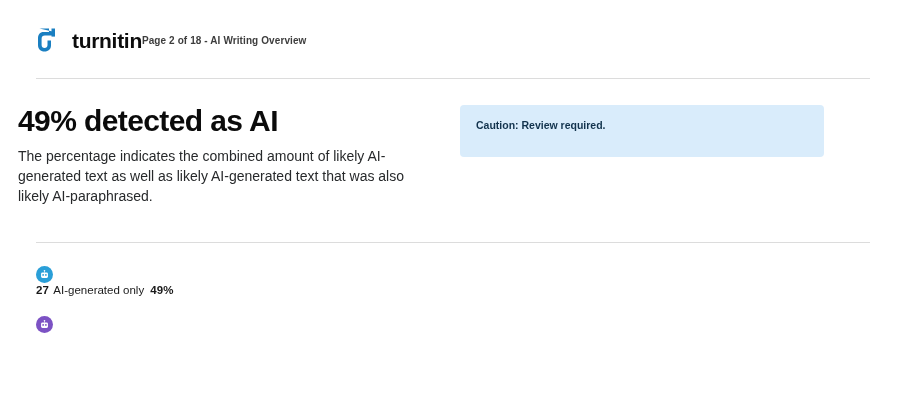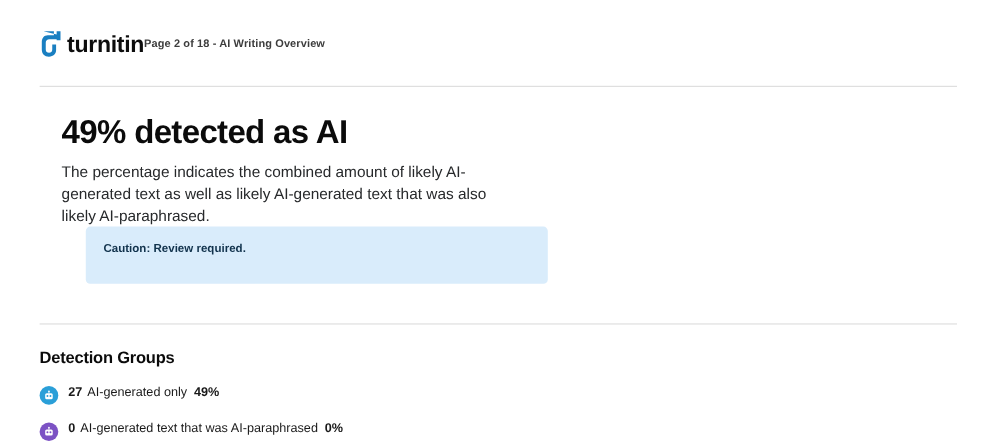--- a/index.html
+++ b/index.html
@@ -25,21 +25,21 @@
   .header {
     display: flex;
     align-items: center;
     padding: 30px 36px 0 36px;
     height: 50px;
     box-sizing: border-box;
   }
   .brand {
     display: flex;
     align-items: center;
-    gap: 3px;
+    gap: 14px;
   }
   .brand-mark {
     width: 22px;
     height: 26px;
     flex: none;
   }
   .brand-name {
     font-size: 21px;
     font-weight: bold;
     color: #0d0d0d;
@@ -56,23 +56,22 @@
   .rule {
     height: 1px;
     background: #dcdcdc;
     margin: 0 36px;
   }
   .rule-1 { margin-top: 28px; }
 
   
   .summary {
     display: flex;
-    padding: 26px 36px 0 56px;
-    box-sizing: border-box;
-    flex-direction: column;
+    padding: 26px 36px 0 18px;
+    box-sizing: border-box;
   }
   .summary-left {
     width: 420px;
     flex: none;
   }
   .headline {
     font-size: 30px;
     font-weight: bold;
     letter-spacing: -0.6px;
     color: #0b0b0b;
@@ -87,21 +86,21 @@
   }
   .summary-right {
     margin-left: 22px;
     flex: 1;
   }
   .caution-box {
     background: #d9ecfb;
     border-radius: 4px;
     padding: 14px 16px 15px 16px;
     box-sizing: border-box;
-    width: 420px;
+    width: 364px;
   }
   .caution-title {
     font-size: 10.5px;
     font-weight: bold;
     color: #12334d;
     margin-bottom: 11px;
   }
   .caution-body {
     font-size: 10.5px;
     line-height: 1.55;
@@ -119,20 +118,21 @@
     font-size: 15px;
     font-weight: bold;
     color: #0b0b0b;
     margin: 0 0 16px 0;
     letter-spacing: -0.2px;
   }
   .group-row {
     display: flex;
     align-items: flex-start;
     margin-bottom: 15px;
+    flex-direction: column;
   }
   .group-icon {
     width: 17px;
     height: 17px;
     border-radius: 50%;
     flex: none;
     margin-top: 1px;
     margin-right: 9px;
     display: flex;
     align-items: center;
@@ -193,21 +193,20 @@
     <div class="summary-right">
       <div class="caution-box">
         <div class="caution-title">Caution: Review required.</div>
       </div>
     </div>
   </div>
 
   <div class="rule rule-2"></div>
 
   <div class="groups">
-    <h2 class="groups-title">Detection Groups</h2>
 
     <div class="group-row">
       <span class="group-icon icon-blue">
         <svg width="11" height="11" viewBox="0 0 16 16" xmlns="http://www.w3.org/2000/svg">
           <rect x="3" y="5" width="10" height="8" rx="2" fill="#ffffff"></rect>
           <circle cx="8" cy="2.6" r="1.2" fill="#ffffff"></circle>
           <rect x="7.5" y="3.2" width="1" height="2" fill="#ffffff"></rect>
           <circle cx="6" cy="8.6" r="1.3" fill="#2a9fd8"></circle>
           <circle cx="10" cy="8.6" r="1.3" fill="#2a9fd8"></circle>
         </svg>
@@ -223,20 +222,17 @@
       <span class="group-icon icon-purple">
         <svg width="11" height="11" viewBox="0 0 16 16" xmlns="http://www.w3.org/2000/svg">
           <rect x="3" y="5" width="10" height="8" rx="2" fill="#ffffff"></rect>
           <circle cx="8" cy="2.6" r="1.2" fill="#ffffff"></circle>
           <rect x="7.5" y="3.2" width="1" height="2" fill="#ffffff"></rect>
           <circle cx="6" cy="8.6" r="1.3" fill="#7c52c4"></circle>
           <circle cx="10" cy="8.6" r="1.3" fill="#7c52c4"></circle>
         </svg>
       </span>
       <div class="group-text">
-        <div class="group-heading">
-          <span class="count">0</span><span class="label"> AI-generated text that was AI-paraphrased</span><span class="pct"> 0%</span>
-        </div>
       </div>
     </div>
   </div>
 
 </div>
 
 </body></html>

